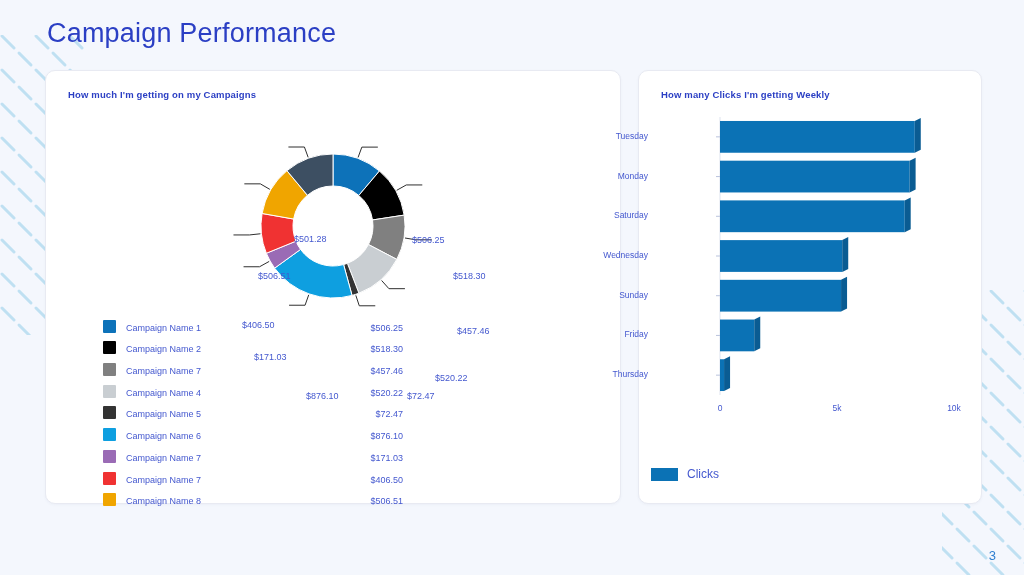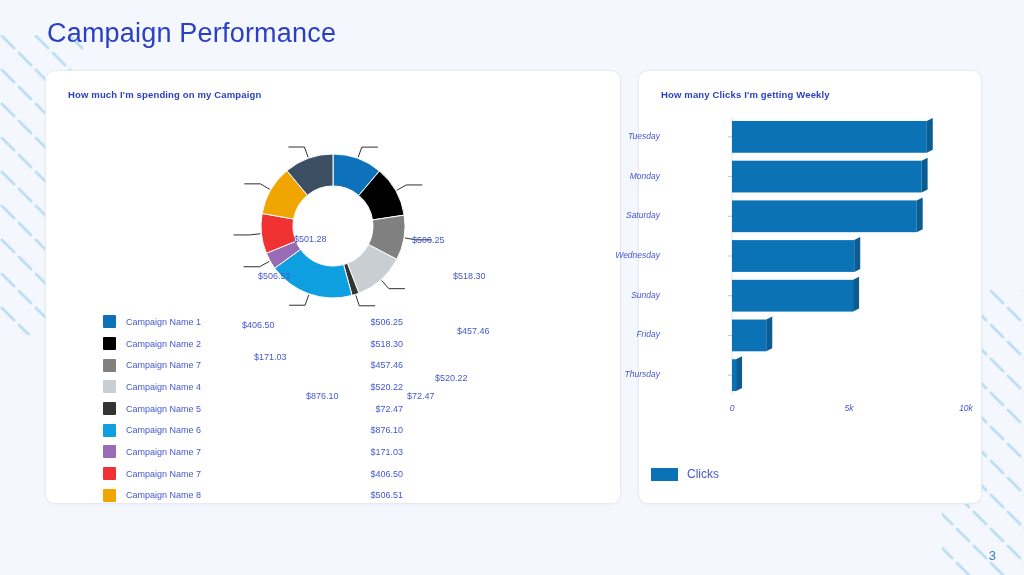--- a/index.html
+++ b/index.html
@@ -79,21 +79,21 @@
 
   
   .legend {
     position: absolute;
     left: 57px;
     top: 240px;
     width: 300px;
   }
   .legend-row {
     display: flex;
-    align-items: center;
+    align-items: flex-end;
     height: 21.7px;
   }
   .legend-swatch {
     width: 13px;
     height: 13px;
     flex: 0 0 13px;
     border-radius: 1px;
   }
   .legend-name {
     margin-left: 10px;
@@ -105,25 +105,24 @@
     font-size: 9px;
     color: #4458cf;
     text-align: right;
     width: 62px;
     flex: 0 0 62px;
   }
 
   
   .barchart {
     position: absolute;
-    left: 12px;
+    left: 0;
     top: 38px;
     width: 278px;
     height: 355px;
-    font-style: italic;
   }
   .bar-label {
     position: absolute;
     font-size: 8.5px;
     color: #4458cf;
     text-align: right;
     white-space: nowrap;
   }
   .tick-label {
     position: absolute;
@@ -182,21 +181,21 @@
         <line x1="19" y1="19" x2="31" y2="31" stroke="#bfe0f2" stroke-width="3" stroke-linecap="round"></line>
       </pattern>
     </defs>
     <rect x="38" y="290" width="95" height="285" fill="url(#dashPatR)"></rect>
   </svg>
 </div>
 
 <div class="slide-title">Campaign Performance</div>
 
 <div class="card card-left">
-  <div class="card-title">How much I'm spending on my Campaign</div>
+  <div class="card-title">How much I'm getting on my Campaigns</div>
 
   <div class="donut-wrap">
     <svg width="574" height="235" viewBox="0 0 574 235" xmlns="http://www.w3.org/2000/svg">
       <g id="donut-slices">
           <path d="M 287 45 A 72 72 0 0 1 333.45136230078356 61.988447209687436 L 312.8063123893242 86.43802622760413 A 40 40 0 0 0 287 77 Z" fill="#0d72b9" stroke="#ffffff" stroke-width="1"></path>
           <path d="M 333.45136230078356 61.988447209687436 A 72 72 0 0 1 358.1737141469959 106.1233086592606 L 326.5409523038866 110.95739369958922 A 40 40 0 0 0 312.8063123893242 86.43802622760413 Z" fill="#000000" stroke="#ffffff" stroke-width="1"></path>
           <path d="M 358.1737141469959 106.1233086592606 A 72 72 0 0 1 350.7969150282341 150.37594392493313 L 322.44273057124116 135.5421910694073 A 40 40 0 0 0 326.5409523038866 110.95739369958922 Z" fill="#808080" stroke="#ffffff" stroke-width="1"></path>
           <path d="M 350.7969150282341 150.37594392493313 A 72 72 0 0 1 312.91632442526844 184.17398401378495 L 301.397958014038 154.3188800076583 A 40 40 0 0 0 322.44273057124116 135.5421910694073 Z" fill="#c9ced2" stroke="#ffffff" stroke-width="1"></path>
           <path d="M 312.91632442526844 184.17398401378495 A 72 72 0 0 1 306.05415650836875 186.4329829386192 L 297.5856425046493 155.573879410344 A 40 40 0 0 0 301.397958014038 154.3188800076583 Z" fill="#333333" stroke="#ffffff" stroke-width="1"></path>
           <path d="M 306.05415650836875 186.4329829386192 A 72 72 0 0 1 228.61496206315027 159.13297218465152 L 254.56386781286125 140.40720676925085 A 40 40 0 0 0 297.5856425046493 155.573879410344 Z" fill="#0e9fe0" stroke="#ffffff" stroke-width="1"></path>

